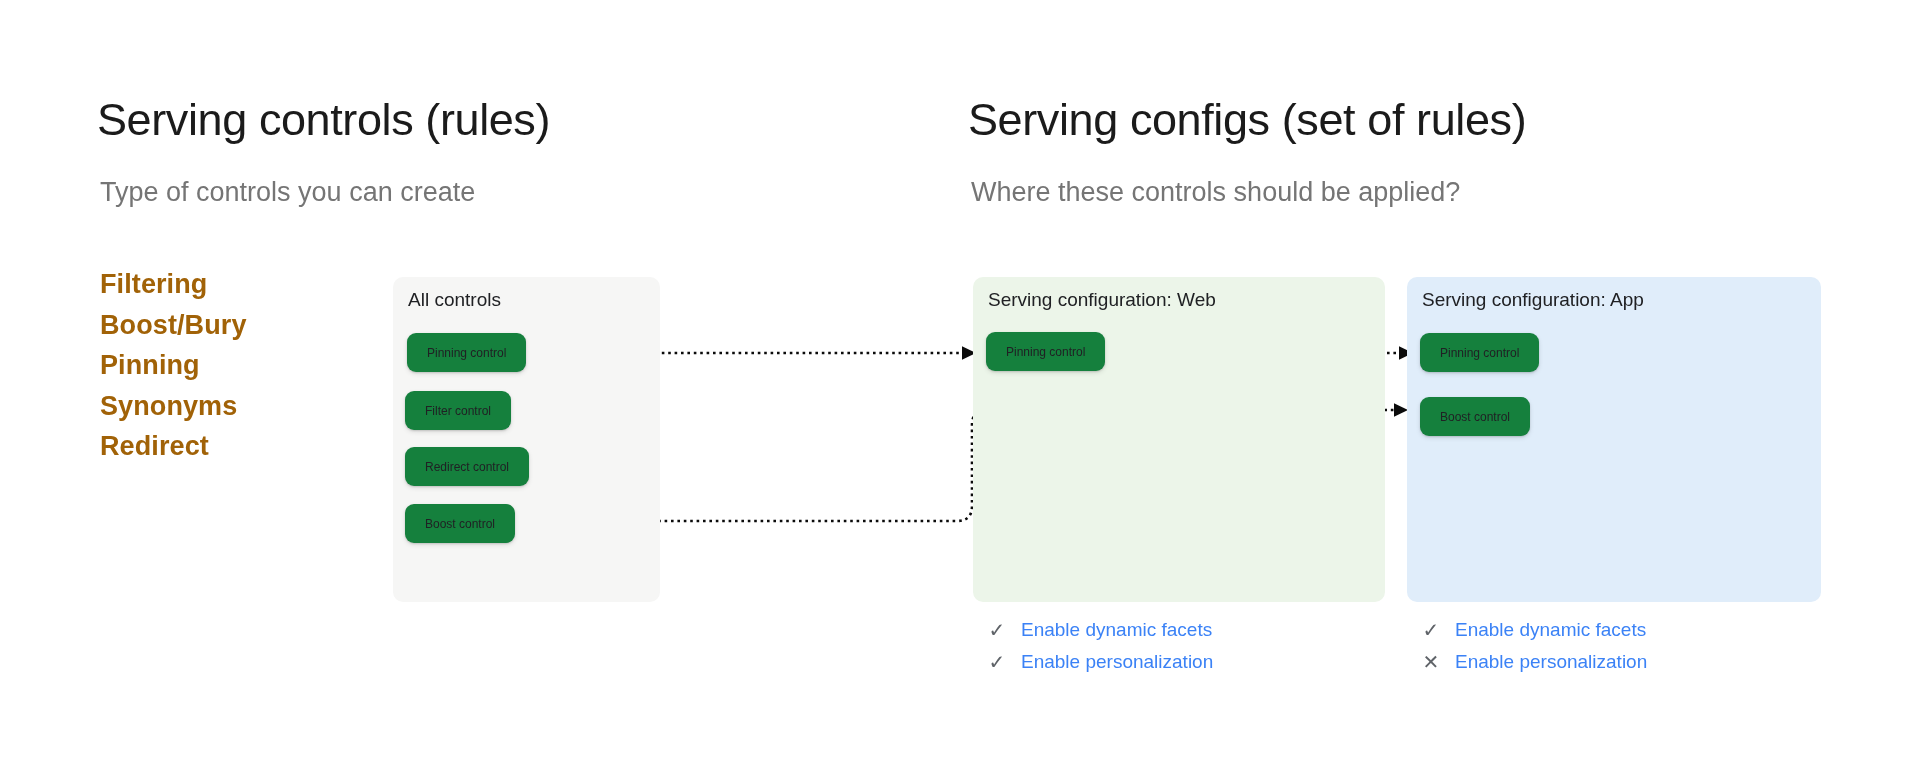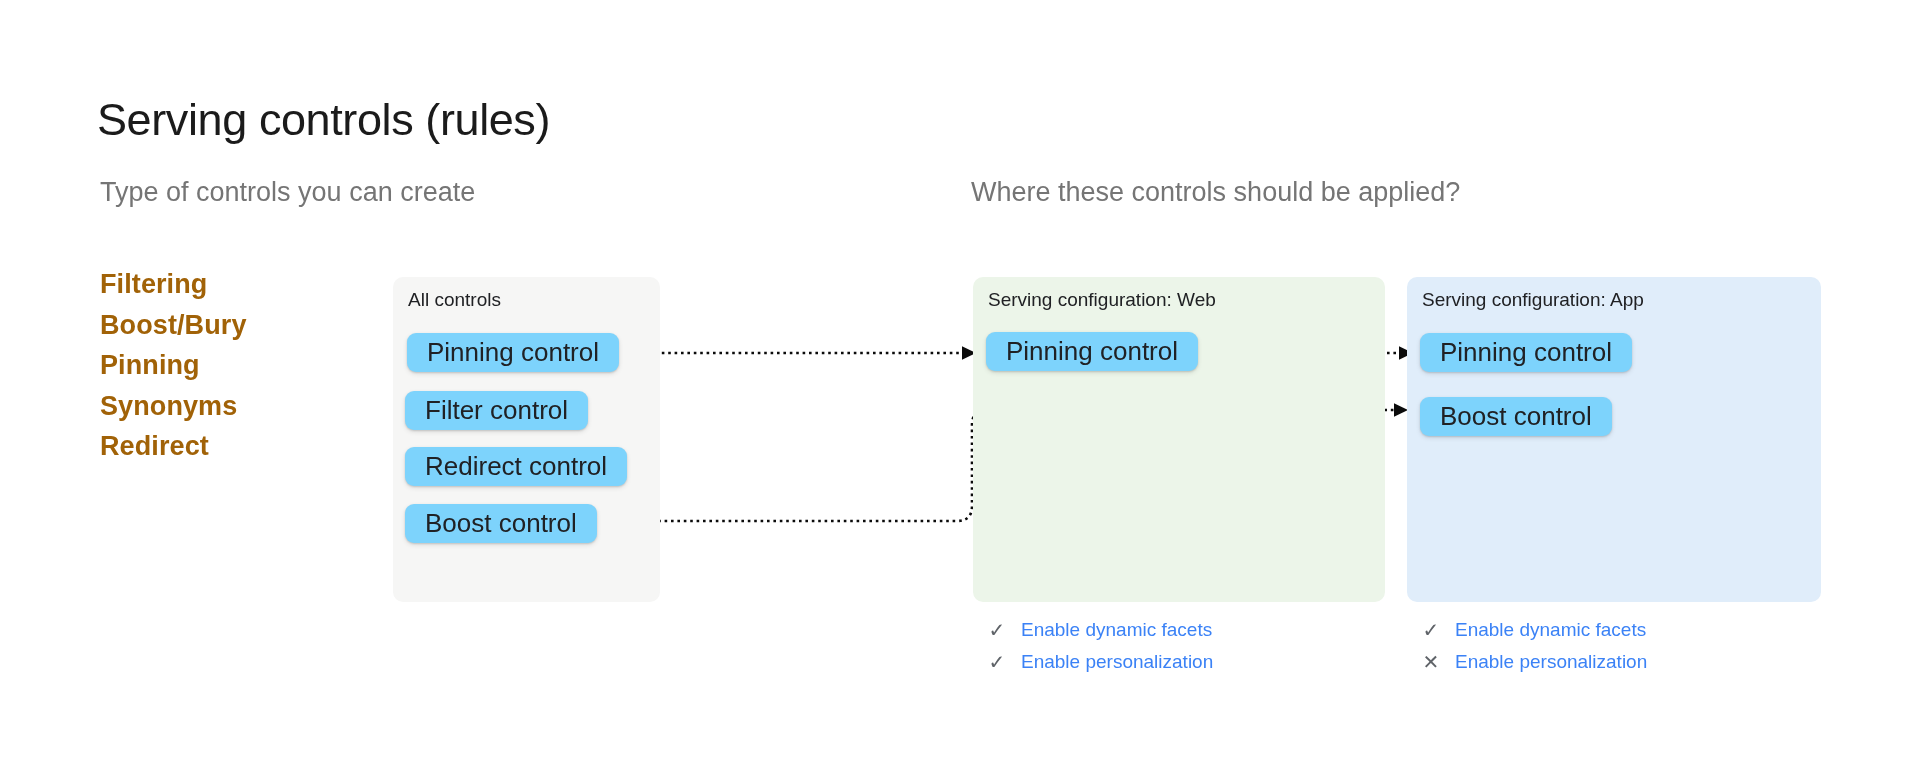--- a/index.html
+++ b/index.html
@@ -62,23 +62,23 @@
     color: #202124;
     white-space: nowrap;
     text-align: center;
   }
   .chip {
     position: absolute;
     height: 39px;
     display: inline-flex;
     align-items: center;
     padding: 0 20px;
-    background: #7dd3fc;
+    background: #15803d;
     border-radius: 9px;
-    font-size: 26px;
+    font-size: 12px;
     color: #202124;
     white-space: nowrap;
     box-shadow: 0 1px 2px rgba(0,0,0,0.14), 0 2px 5px rgba(0,0,0,0.10);
   }
   .features {
     position: absolute;
     top: 617px;
     display: flex;
     flex-direction: column;
     gap: 6px;
@@ -133,20 +133,21 @@
       <polygon class="head" points="1413,353 1399,346.2 1399,359.8"></polygon>
     </g>
     <g>
       <path class="dot" d="M543,521 L957,521 Q972,521 972,506 L972,425 Q972,410 987,410 L1394,410"></path>
       <polygon class="head" points="1408,410 1394,403.2 1394,416.8"></polygon>
     </g>
   </svg>
 
   <div class="h1 left">Serving controls (rules)</div>
   <div class="sub left">Type of controls you can create</div>
+  <div class="h1 right">Serving configs (set of rules)</div>
   <div class="sub right">Where these controls should be applied?</div>
 
   <div class="type-list">
     <div>Filtering</div>
     <div>Boost/Bury</div>
     <div>Pinning</div>
     <div>Synonyms</div>
     <div>Redirect</div>
   </div>
 

